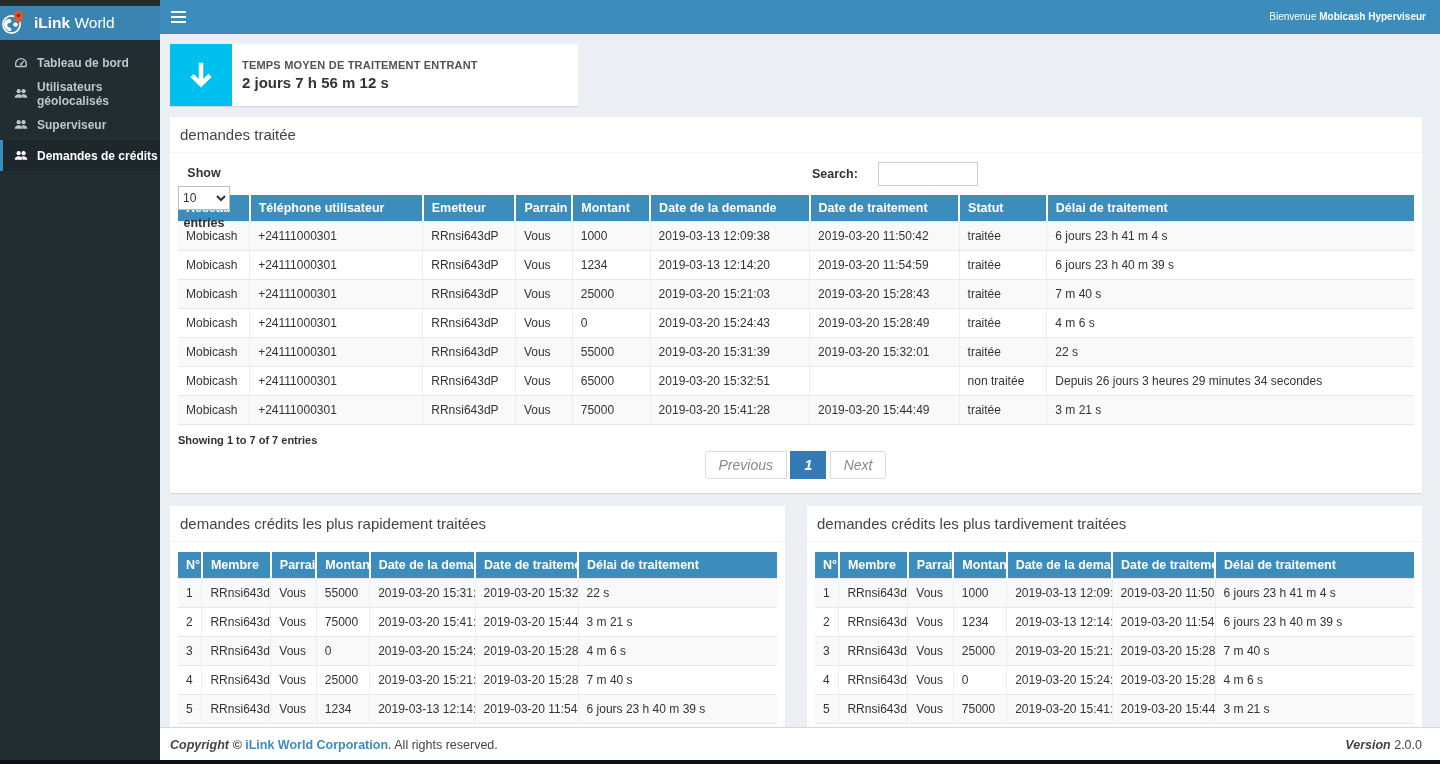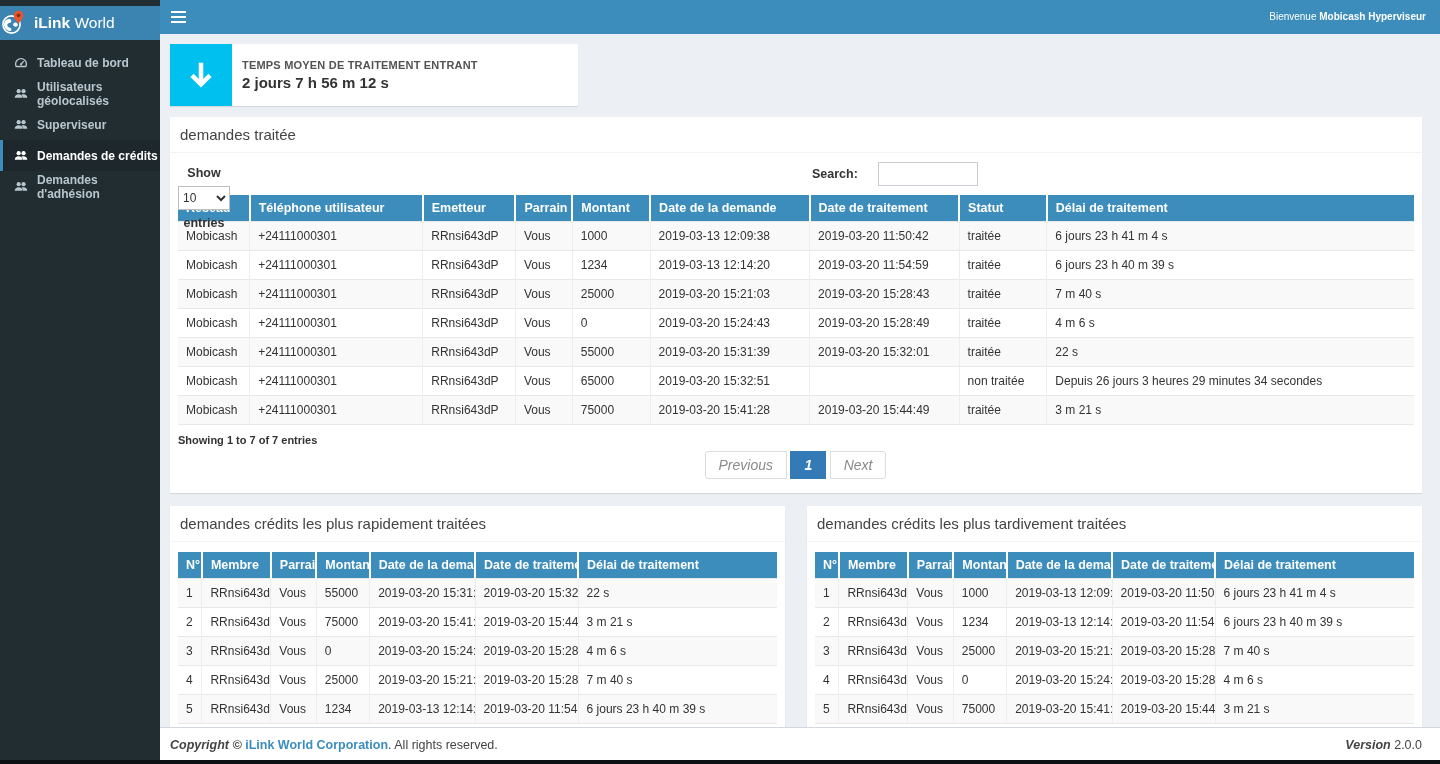--- a/index.html
+++ b/index.html
@@ -118,31 +118,20 @@
         <span class="mi-icon">
           <svg width="14" height="14" viewBox="0 0 16 16">
             <circle cx="5.3" cy="4.8" r="2.4" fill="currentColor"></circle>
             <circle cx="10.9" cy="4.8" r="2.4" fill="currentColor"></circle>
             <path d="M.8 12.4c0-2.4 2-4 4.5-4s4.5 1.6 4.5 4z" fill="currentColor"></path>
             <path d="M10.3 12.4c-.1-1.5-.9-2.7-2-3.5.7-.3 1.6-.5 2.6-.5 2.4 0 4.3 1.6 4.3 4z" fill="currentColor"></path>
           </svg>
         </span>
         <span>Demandes de crédits</span>
       </a>
-      <a class="menu-item">
-        <span class="mi-icon">
-          <svg width="14" height="14" viewBox="0 0 16 16">
-            <circle cx="5.3" cy="4.8" r="2.4" fill="currentColor"></circle>
-            <circle cx="10.9" cy="4.8" r="2.4" fill="currentColor"></circle>
-            <path d="M.8 12.4c0-2.4 2-4 4.5-4s4.5 1.6 4.5 4z" fill="currentColor"></path>
-            <path d="M10.3 12.4c-.1-1.5-.9-2.7-2-3.5.7-.3 1.6-.5 2.6-.5 2.4 0 4.3 1.6 4.3 4z" fill="currentColor"></path>
-          </svg>
-        </span>
-        <span>Demandes d'adhésion</span>
-      </a>
     </nav>
 </aside>
 
 <header class="topbar">
   <div class="hamburger">
       <i></i>
       <i></i>
       <i></i>
     </div>
   <div class="welcome"><span>Bienvenue </span><b>Mobicash Hyperviseur</b></div>

